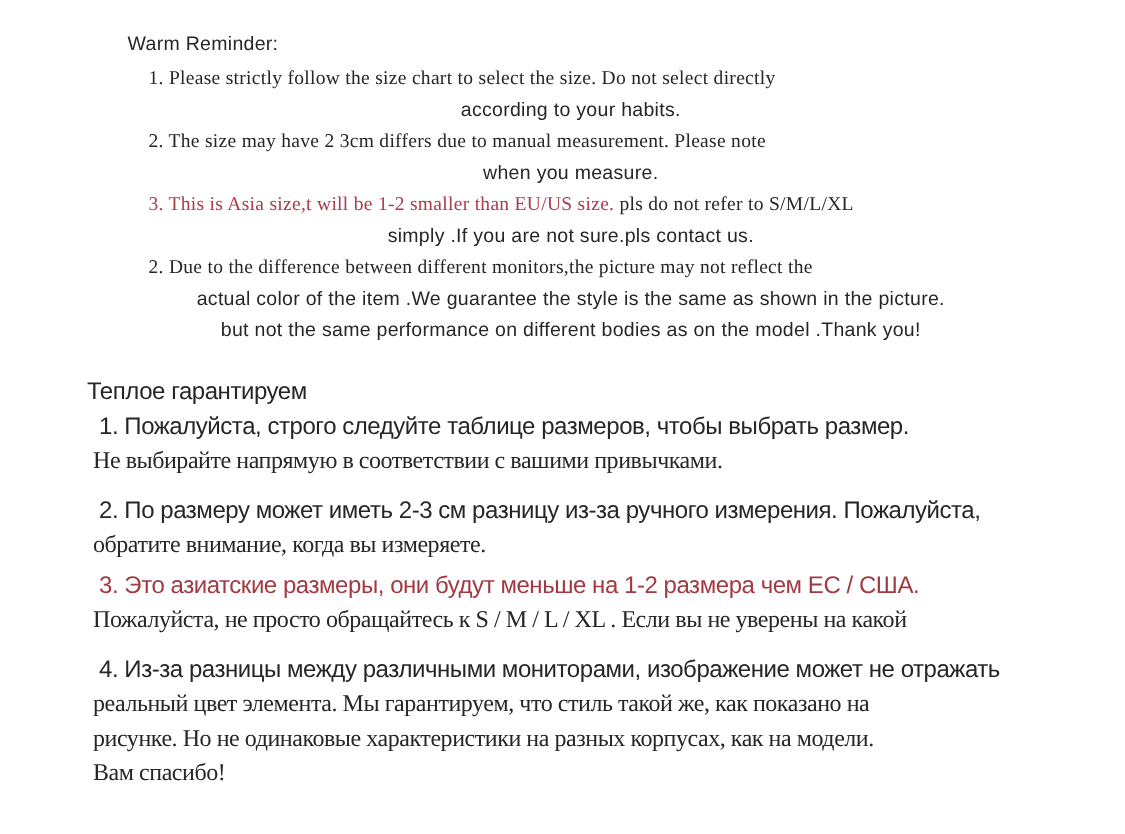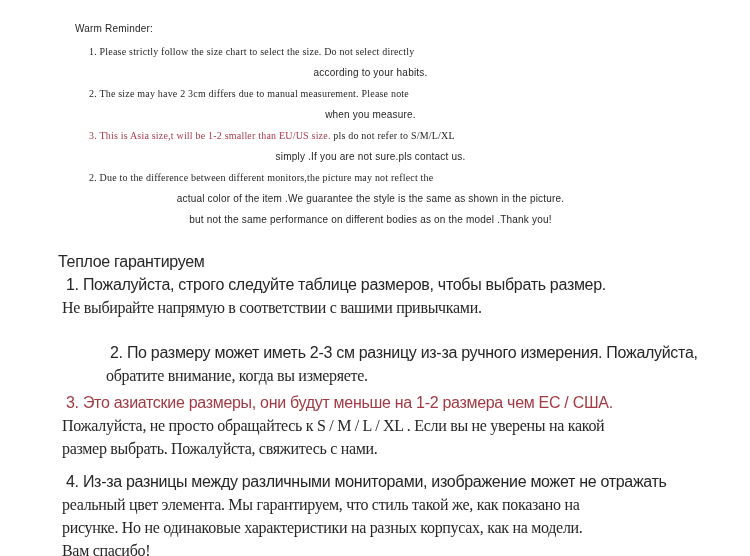--- a/index.html
+++ b/index.html
@@ -14,23 +14,23 @@
     overflow: hidden;
     font-family: "Liberation Sans", sans-serif;
     color: var(--text, #262626);
   }
   .line { white-space: nowrap; }
 
   
   .en-block {
     position: absolute;
     top: 18px;
-    left: 8px;
+    left: 18px;
     width: 670px;
-    font-size: 10px;
+    font-size: 13px;
     line-height: 21px;
     letter-spacing: 0.2px;
   }
   .en-list { margin-top: 2px; }
   .en-title  { margin-left: 67px; }
   .en-first  { margin-left: 81px; font-family: Liberation Serif, serif; }
   .en-cont   { margin-left: 55px; text-align: center; }
   .red-en { color: var(--red-en, #aa3c4c); }
 
   
@@ -39,21 +39,21 @@
     top: 250px;
     left: 0;
     width: 750px;
     font-size: 16px;
     line-height: 23px;
     letter-spacing: -0.3px;
   }
   .ru-title { margin-left: 58px; }
   .ru-first { margin-left: 66px; }
   .ru-cont  { margin-left: 62px; font-family: Liberation Serif, serif; }
-  .ru-para-2 { margin-top: 22px; padding-left: 44px; }
+  .ru-para-2 { margin-top: 10px; }
   .ru-para-3 { margin-top: 4px; }
   .ru-para-4 { margin-top: 10px; }
   .red-ru { color: var(--red-ru, #a23a44); }
 </style>
 </head>
 <body style="background: rgb(255, 255, 255);">
 
 <div>
 
   <section class="en-block">
@@ -80,21 +80,20 @@
     </div>
 
     <div class="ru-para-2">
       <div class="line ru-first">2. По размеру может иметь 2-3 см разницу из-за ручного измерения. Пожалуйста,</div>
       <div class="line ru-cont">обратите внимание, когда вы измеряете.</div>
     </div>
 
     <div class="ru-para-3">
       <div class="line ru-first red-ru">3. Это азиатские размеры, они будут меньше на 1-2 размера чем ЕС / США.</div>
       <div class="line ru-cont">Пожалуйста, не просто обращайтесь к S / M / L / XL . Если вы не уверены на какой</div>
-      <div class="line ru-cont">размер выбрать. Пожалуйста, свяжитесь с нами.</div>
     </div>
 
     <div class="ru-para-4">
       <div class="line ru-first">4. Из-за разницы между различными мониторами, изображение может не отражать</div>
       <div class="line ru-cont">реальный цвет элемента. Мы гарантируем, что стиль такой же, как показано на</div>
       <div class="line ru-cont">рисунке. Но не одинаковые характеристики на разных корпусах, как на модели.</div>
       <div class="line ru-cont">Вам спасибо!</div>
     </div>
   </section>
 

